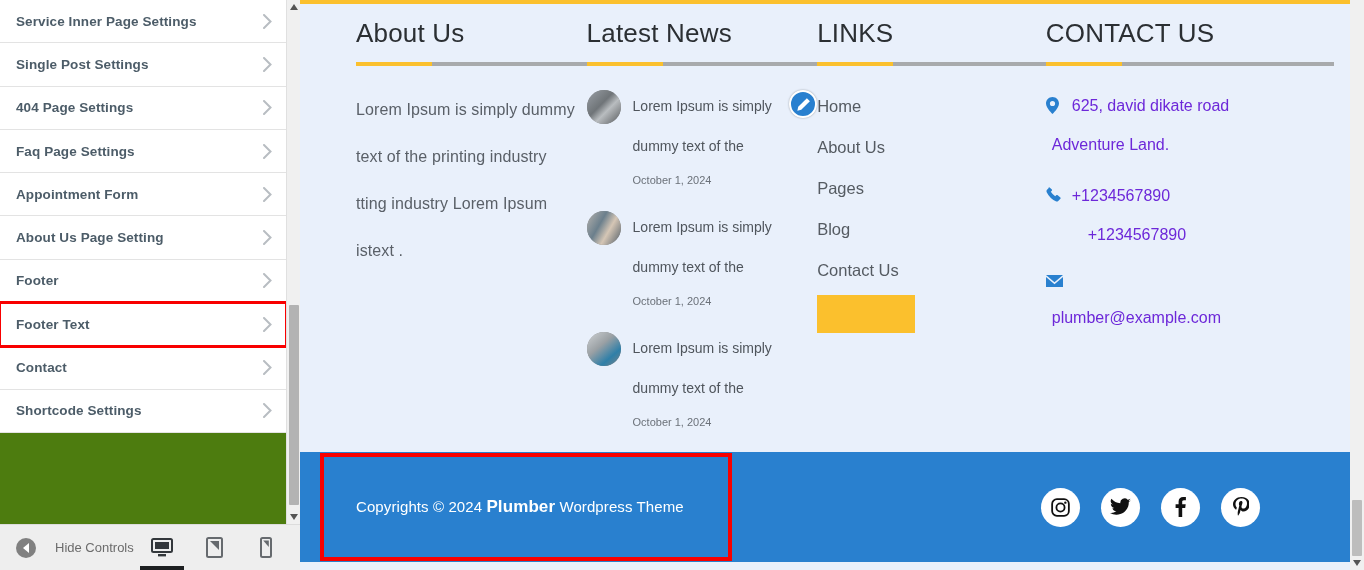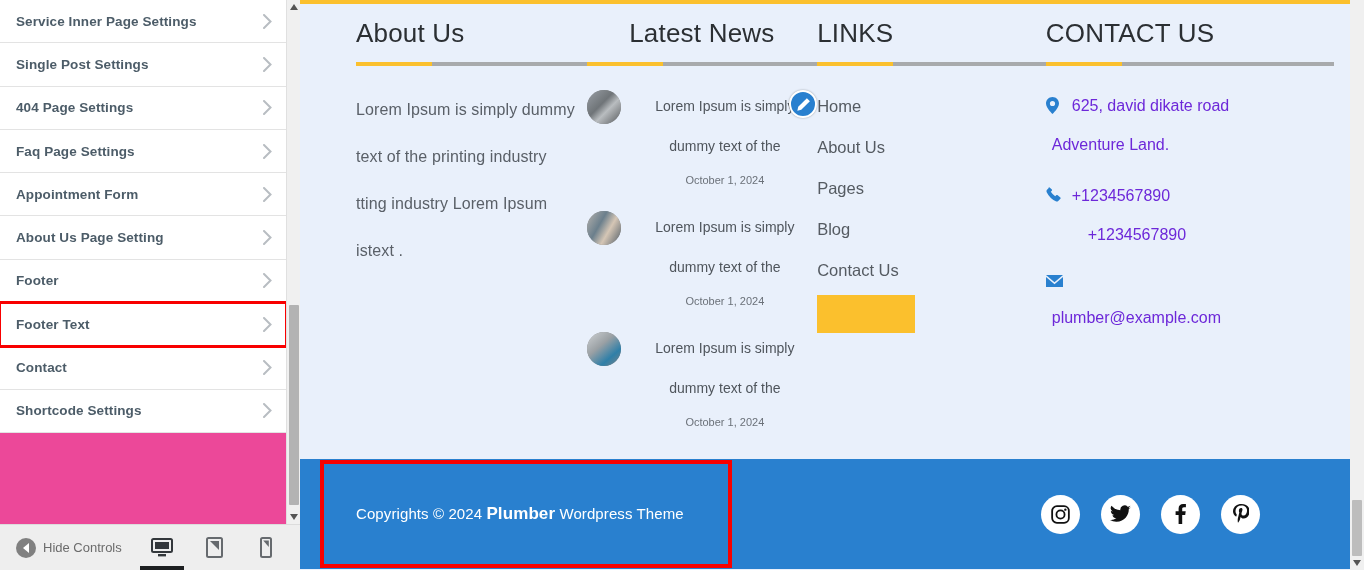--- a/index.html
+++ b/index.html
@@ -15,21 +15,21 @@
   .sidebar {
     position: relative;
     width: 300px; height: 570px;
     background: #eeeeee;
     flex: 0 0 300px;
     border-right: 1px solid #ddd;
   }
   .sidebar-scroll {
     position: absolute;
     top: 0; left: 0; width: 286px; height: 524px;
-    background: #ec4899;
+    background: #4d7c0f;
     overflow: hidden;
   }
   .side-item {
     position: relative;
     height: 43.3px;
     display: flex; align-items: center;
     padding: 0 14px 0 16px;
     border-bottom: 1px solid #e3e3e3;
     background: #fff;
     cursor: pointer;
@@ -77,21 +77,21 @@
   }
 
   
   .controls {
     position: absolute;
     left: 0; bottom: 0; width: 300px; height: 46px;
     background: #eeeeee;
     border-top: 1px solid #dcdcdc;
     display: flex; align-items: center;
   }
-  .hide-controls { display: flex; align-items: center; gap: 7px; margin-left: 16px; cursor: pointer; }
+  .hide-controls { display: flex; align-items: center; gap: 19px; margin-left: 16px; cursor: pointer; }
   .hc-circle {
     width: 20px; height: 20px; border-radius: 50%;
     background: #808080;
     display: flex; align-items: center; justify-content: center;
   }
   .hide-controls .hc-label { font-size: 13px; color: #6b6b6b; }
   .devices { display: flex; align-items: center; gap: 24px; margin-left: auto; margin-right: 20px; }
   .dev-btn {
     position: relative;
     width: 28px; height: 46px;
@@ -121,21 +121,21 @@
   .top-rule { height: 4px; background: #fbc02d; width: 100%; }
 
   .widgets {
     position: relative;
     display: flex;
     padding: 0 16px 0 56px;
     height: 452px;
   }
   .wcol { position: relative; }
   .wcol.about   { width: 240px; }
-  .wcol.news    { width: 240px; text-align: center; }
+  .wcol.news    { width: 240px; }
   .wcol.links   { width: 238px; }
   .wcol.contact { width: 300px; }
 
   .wtitle {
     font-size: 26px;
     font-weight: normal;
     color: #2b2f33;
     letter-spacing: .2px;
     padding-top: 10px;
     height: 58px;
@@ -200,21 +200,21 @@
     color: #2980cf; line-height: 0;
   }
   .contact-line.noicon { padding-left: 42px; }
   .contact-line.email-line { padding-left: 6px; }
   .mail-icon-row { position: relative; height: 30px; }
   .mail-icon-row .ci { position: absolute; left: 0; top: 6px; color: #2980cf; line-height: 0; }
 
   
   .footbar {
     position: absolute;
-    left: 0; bottom: 1px; width: 1050px; height: 110px;
+    left: 0; bottom: 8px; width: 1050px; height: 110px;
     background: #2980cf;
     display: flex; align-items: center;
   }
   .copy-wrap {
     position: relative;
     margin-left: 24px;
     width: 404px; height: 100px;
     display: flex; align-items: center;
     outline: 4px solid #f80000;
     padding-left: 32px;

